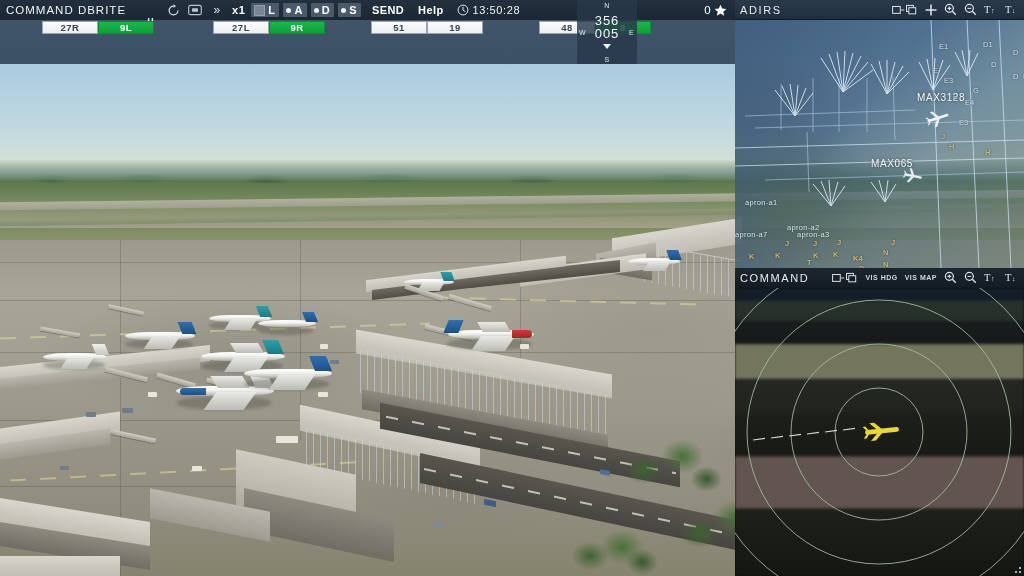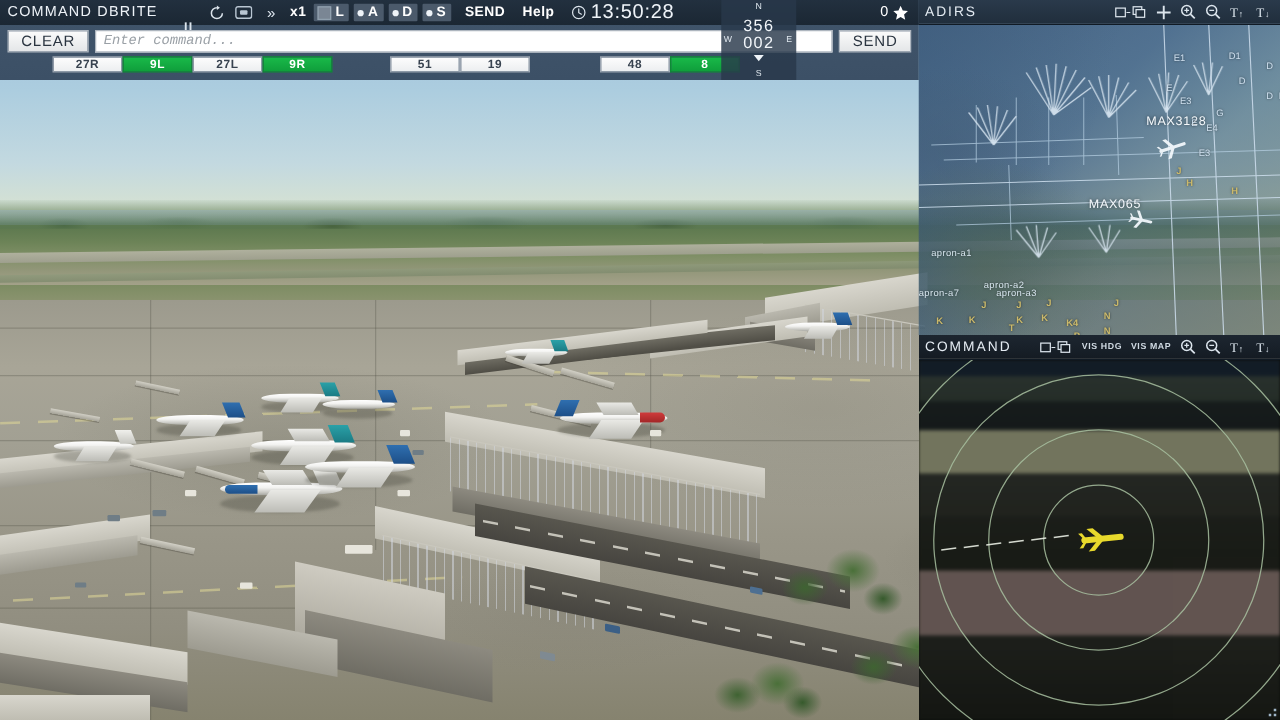--- a/index.html
+++ b/index.html
@@ -168,21 +168,21 @@
     display: inline-block; margin-right: 3px; vertical-align: middle;
   }
   .sw-grp {
     display: inline-flex; align-items: center; background: #4b5a6b;
     padding: 1px 4px 1px 3px; margin-right: 4px; border-radius: 1px;
     cursor: pointer;
   }
   .sw-lab { font-size: 11px; font-weight: bold; color: #fff; }
   .tb-text { font-size: 11px; font-weight: bold; color: #fff; margin: 0 7px; cursor: pointer; }
   .clock-wrap { display: inline-flex; align-items: center; gap: 4px; margin-left: 6px; }
-  .clock-txt { font-size: 16px; color: #eef3f8; letter-spacing: .6px; }
+  .clock-txt { font-size: 11px; color: #eef3f8; letter-spacing: .6px; }
   .tb-right { margin-left: auto; display: inline-flex; align-items: center; gap: 3px; padding-right: 2px; }
   .star-count { font-size: 11.5px; color: #fff; }
 
   .cmd-row {
     display: flex; align-items: center; gap: 5px;
     padding: 4px 6px 2px 6px;
   }
   .btn-clear, .btn-send {
     background: linear-gradient(to bottom, #fbfbfb, #e4e6e8);
     border: 1px solid #aeb6bf; color: #2a3440;
@@ -472,21 +472,21 @@
   </div>
 
   <div class="compass">
     <div class="compass-inner">
       <div class="cps cps-n">N</div>
       <div class="cps cps-w">W</div>
       <div class="cps cps-e">E</div>
       <div class="cps cps-s">S</div>
       <div class="cps-val">
         <div>356</div>
-        <div>002</div>
+        <div>005</div>
       </div>
       <div class="cps-arrow"></div>
     </div>
   </div>
 
   <div class="cmd-panel">
 
     <div class="cmd-toolbar">
       <span class="cmd-title">COMMAND DBRITE</span>
 
@@ -547,32 +547,27 @@
       <span class="tb-right">
         <span class="star-count">0</span>
         <span class="tb-icon">
           <svg width="13" height="13" viewBox="0 0 16 16">
             <path d="M8 0.8 L10.1 5.5 L15.2 6 L11.4 9.4 L12.5 14.4 L8 11.8 L3.5 14.4 L4.6 9.4 L0.8 6 L5.9 5.5 Z" fill="#ffffff"></path>
           </svg>
         </span>
       </span>
     </div>
 
-    <div class="cmd-row">
-      <button class="btn-clear">CLEAR</button>
-      <input class="cmd-input" type="text" placeholder="Enter command..." style="">
-      <button class="btn-send">SEND</button>
-    </div>
 
     <div class="rwy-row">
       <div class="rwy-pair" style="margin-left:36px;">
         <div class="rwy-btn rwy-off">27R</div>
         <div class="rwy-btn rwy-on">9L</div>
       </div>
-      <div class="rwy-pair" style="">
+      <div class="rwy-pair" style="margin-left:47px;padding-left:12px;">
         <div class="rwy-btn rwy-off">27L</div>
         <div class="rwy-btn rwy-on">9R</div>
       </div>
       <div class="rwy-pair" style="margin-left:46px;">
         <div class="rwy-btn rwy-off">51</div>
         <div class="rwy-btn rwy-off">19</div>
       </div>
       <div class="rwy-pair" style="margin-left:56px;">
         <div class="rwy-btn rwy-off">48</div>
         <div class="rwy-btn rwy-on">8</div>

